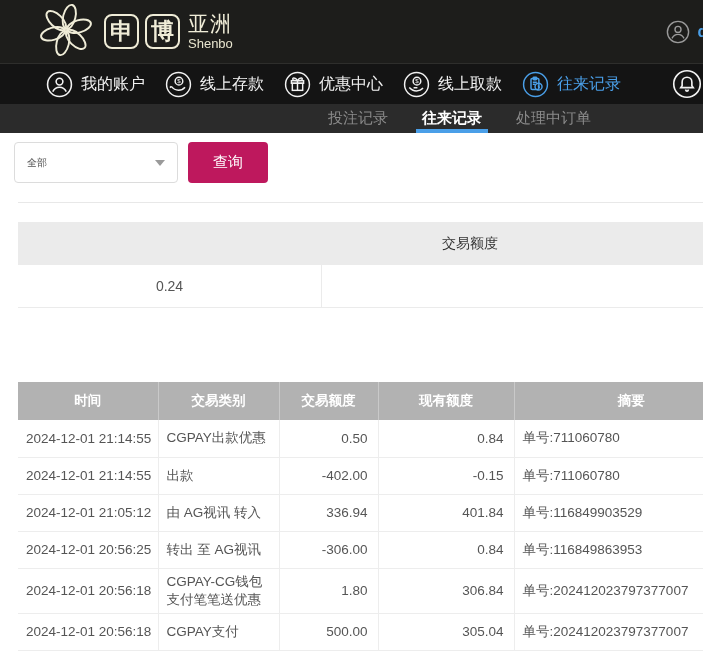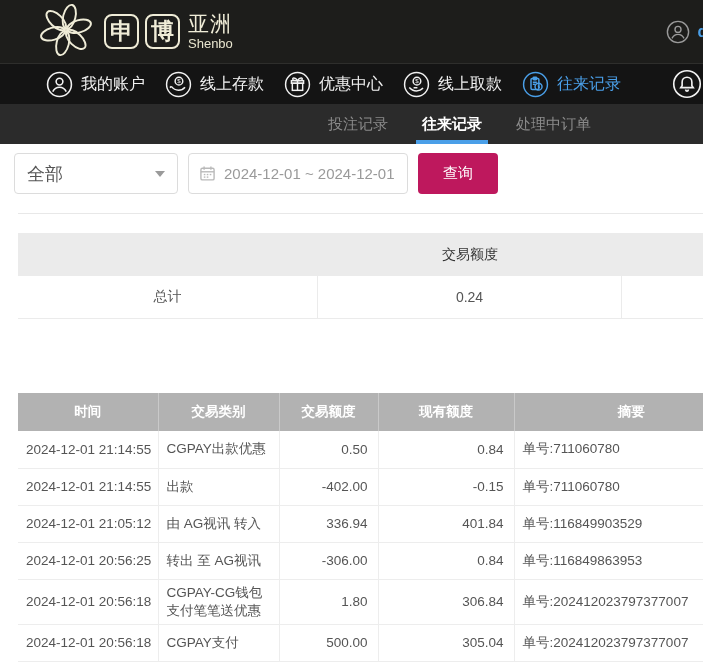--- a/index.html
+++ b/index.html
@@ -23,32 +23,32 @@
   
   .main-nav { height:41px; background:#141414; border-top:1px solid #2e2e2c;
     display:flex; align-items:center; padding-left:46px; gap:20px; }
   .nav-item { display:flex; align-items:center; gap:8px; color:#f2f2f2; font-size:16px;
     cursor:pointer; white-space:nowrap; }
   .nav-item .nicon { display:flex; color:#f2f2f2; }
   .nav-item.active, .nav-item.active .nicon { color:#4a9fe8; }
   .nav-bell { margin-left:auto; margin-right:1px; color:#f2f2f2; display:flex; cursor:pointer; }
 
   
-  .sub-nav { height:40px; background:#2b2b2b; display:flex; justify-content:flex-end;
+  .sub-nav { height:29px; background:#2b2b2b; display:flex; justify-content:flex-end;
     align-items:stretch; padding-right:112px; gap:34px; }
   .tab { color:#8b8b8b; font-size:15px; display:flex; align-items:center; cursor:pointer;
     position:relative; }
   .tab.active { color:#fff; font-weight:bold; }
   .tab.active::after { content:""; position:absolute; left:-6px; right:-6px; bottom:0;
     height:4px; background:#4a9fe8; }
 
   
   .filter-row { display:flex; align-items:center; margin:9px 0 0 14px; height:41px; }
   .select-box { width:164px; height:41px; border:1px solid #dcdcdc; border-radius:4px;
-    display:flex; align-items:center; padding:0 12px; color:#555; font-size:18px;
+    display:flex; align-items:center; padding:0 12px; color:#555; font-size:10px;
     cursor:pointer; background:#fff; }
   .select-caret { margin-left:auto; width:0; height:0; border-left:5px solid transparent;
     border-right:5px solid transparent; border-top:6px solid #9a9a9a; }
   .date-box { width:220px; height:41px; border:1px solid #dcdcdc; border-radius:4px;
     display:flex; align-items:center; gap:8px; padding:0 10px; color:#9a9a9a; font-size:15px;
     margin-left:10px; cursor:pointer; background:#fff; }
   .date-box .cal { display:flex; color:#b9b9b9; }
   .btn-group { display:flex; margin-left:20px; }
   .qbtn { height:41px; width:78px; background:#fff; border:1px solid #dcdcdc;
     border-left:none; color:#9a9a9a; font-size:15px; cursor:pointer; }
@@ -198,48 +198,31 @@
     <div class="tab">投注记录</div>
     <div class="tab active">往来记录</div>
     <div class="tab">处理中订单</div>
   </div>
 
   <div class="filter-row">
     <div class="select-box">
       <span>全部</span>
       <span class="select-caret"></span>
     </div>
-    <div class="date-box">
-      <span class="cal">
-        <svg width="17" height="17" viewBox="0 0 16 16" fill="none" stroke="currentColor" stroke-width="1.3">
-          <rect x="1.8" y="3" width="12.4" height="11" rx="1.4"></rect>
-          <line x1="4.8" y1="1.4" x2="4.8" y2="4.4"></line>
-          <line x1="11.2" y1="1.4" x2="11.2" y2="4.4"></line>
-          <line x1="1.8" y1="6.4" x2="14.2" y2="6.4"></line>
-          <line x1="4.5" y1="9" x2="6" y2="9"></line>
-            <line x1="7.3" y1="9" x2="8.8" y2="9"></line>
-            <line x1="10.1" y1="9" x2="11.6" y2="9"></line>
-          <line x1="4.5" y1="11.4" x2="6" y2="11.4"></line>
-            <line x1="7.3" y1="11.4" x2="8.8" y2="11.4"></line>
-        </svg>
-      </span>
-      <span>2024-12-01 ~ 2024-12-01</span>
-    </div>
     <button class="search-btn">查询</button>
   </div>
 
   <div class="divider"></div>
 
   <div class="summary">
     <div class="s-head">
       <div class="c1"></div>
       <div class="c2">交易额度</div>
     </div>
     <div class="s-body">
-      <div class="c1">总计</div>
       <div class="c2">0.24</div>
       <div class="c3"></div>
     </div>
   </div>
 
   <table class="records">
     <colgroup>
       <col class="c-time">
         <col class="c-type">
         <col class="c-amt">

